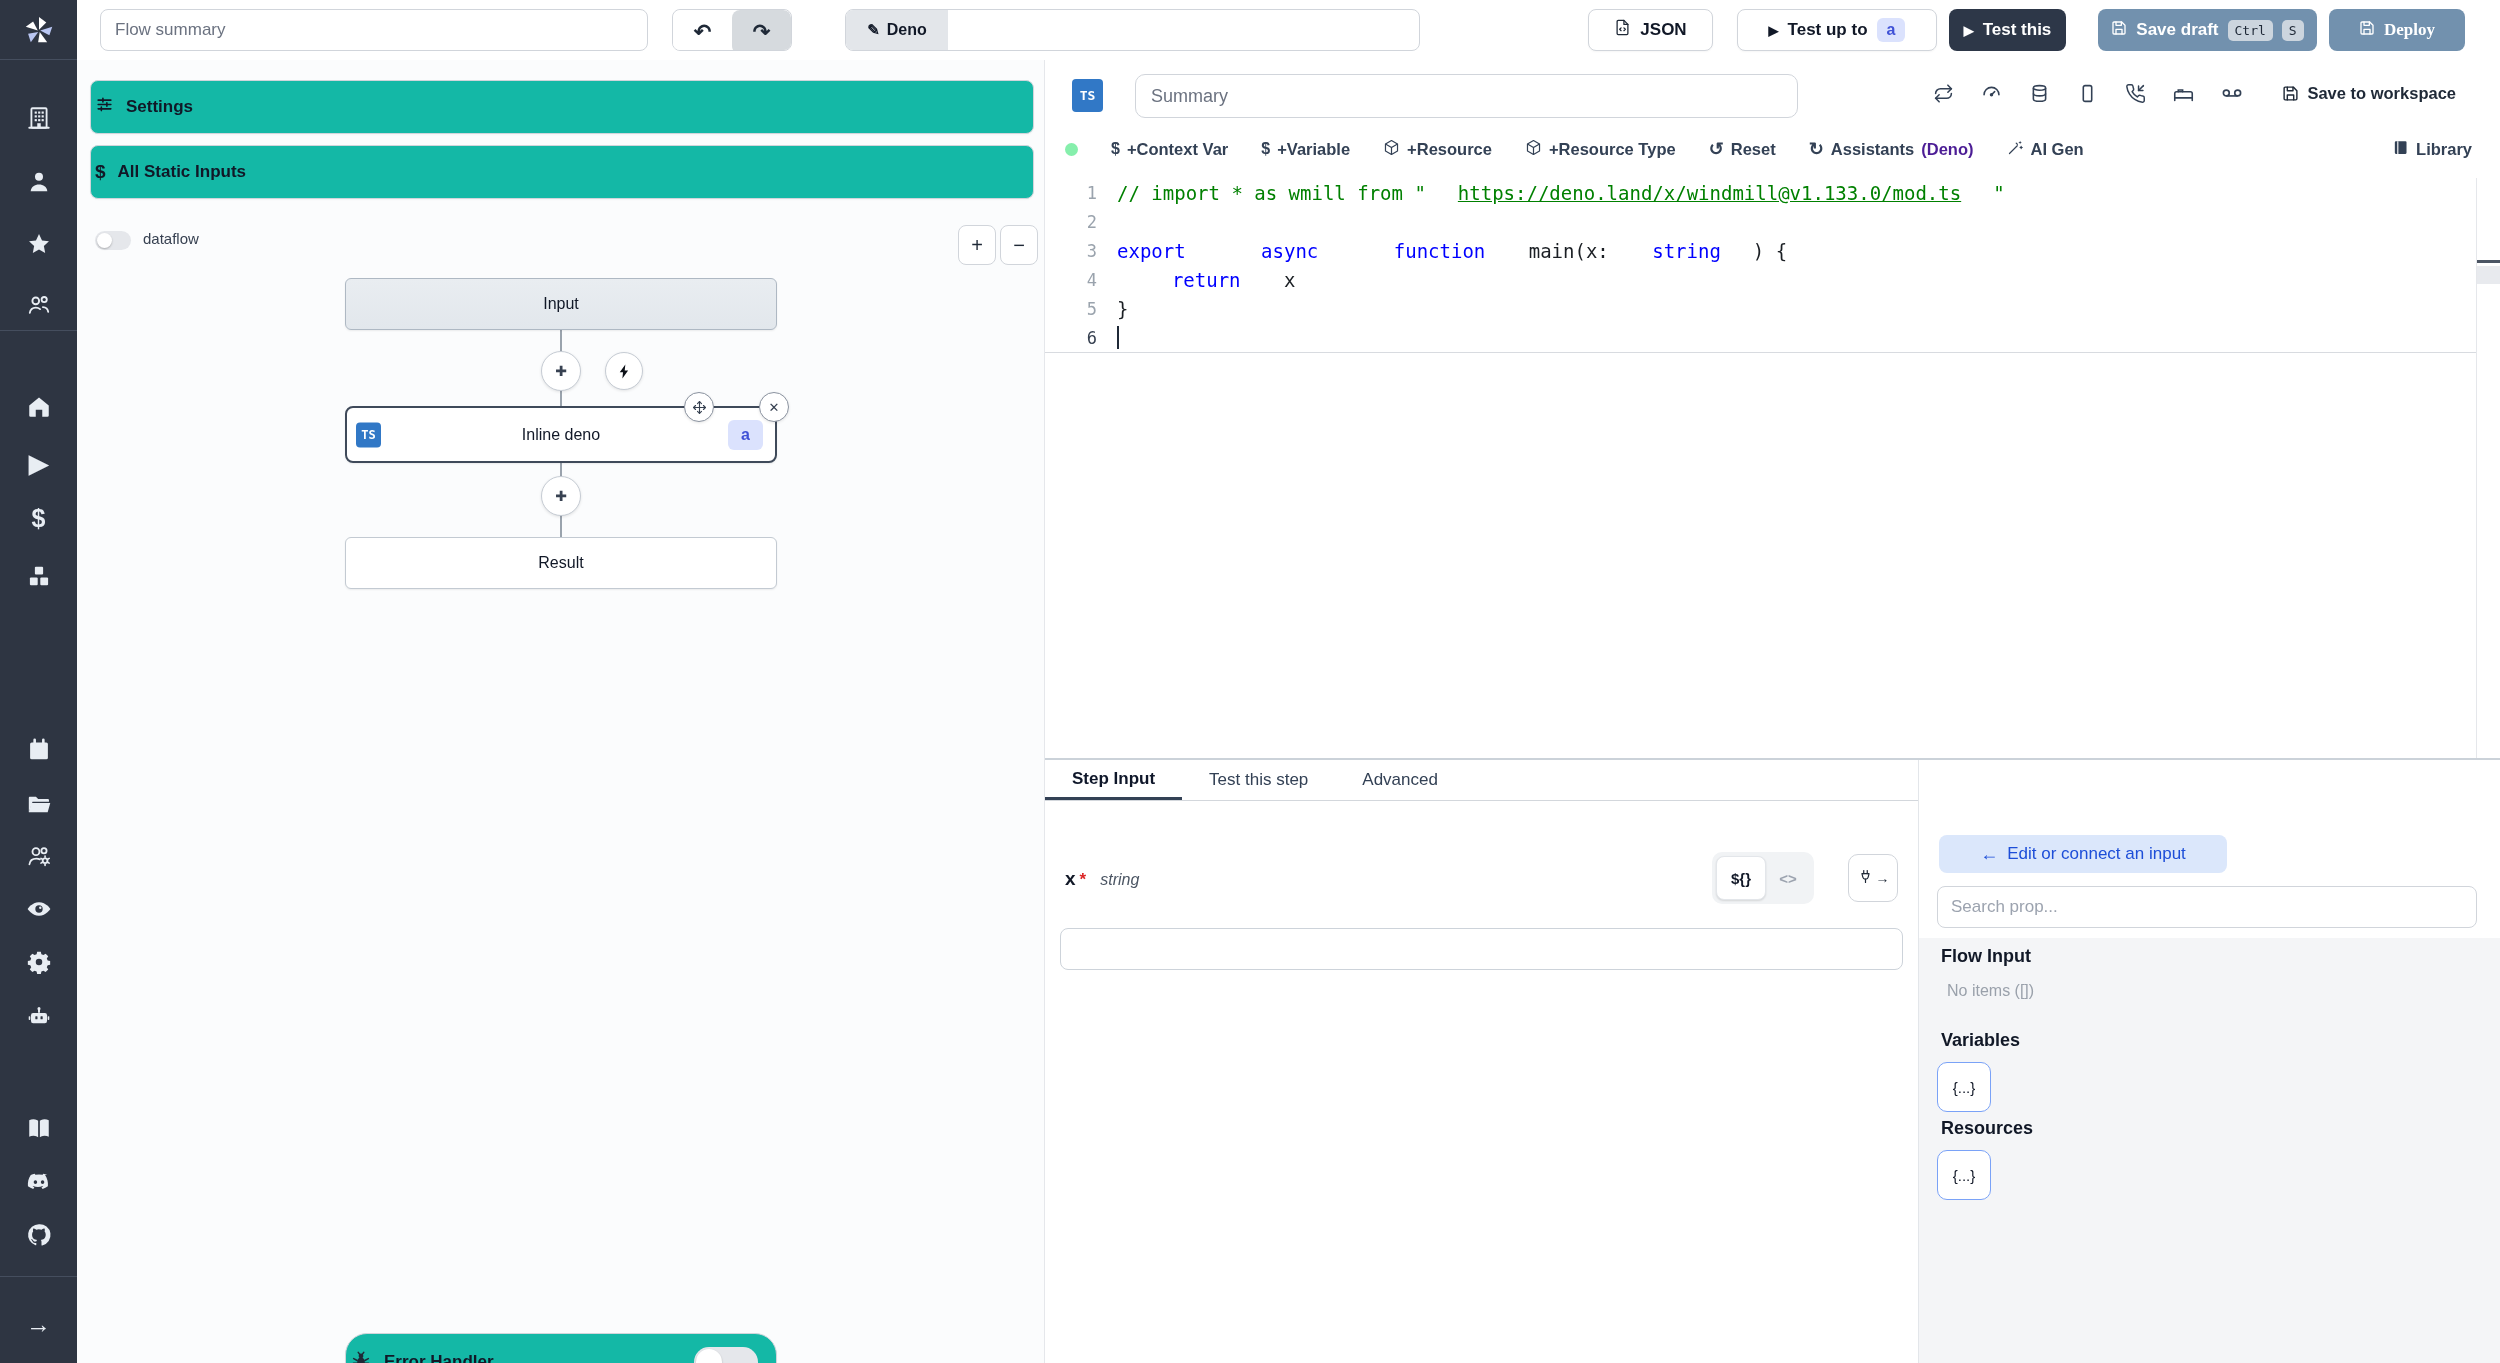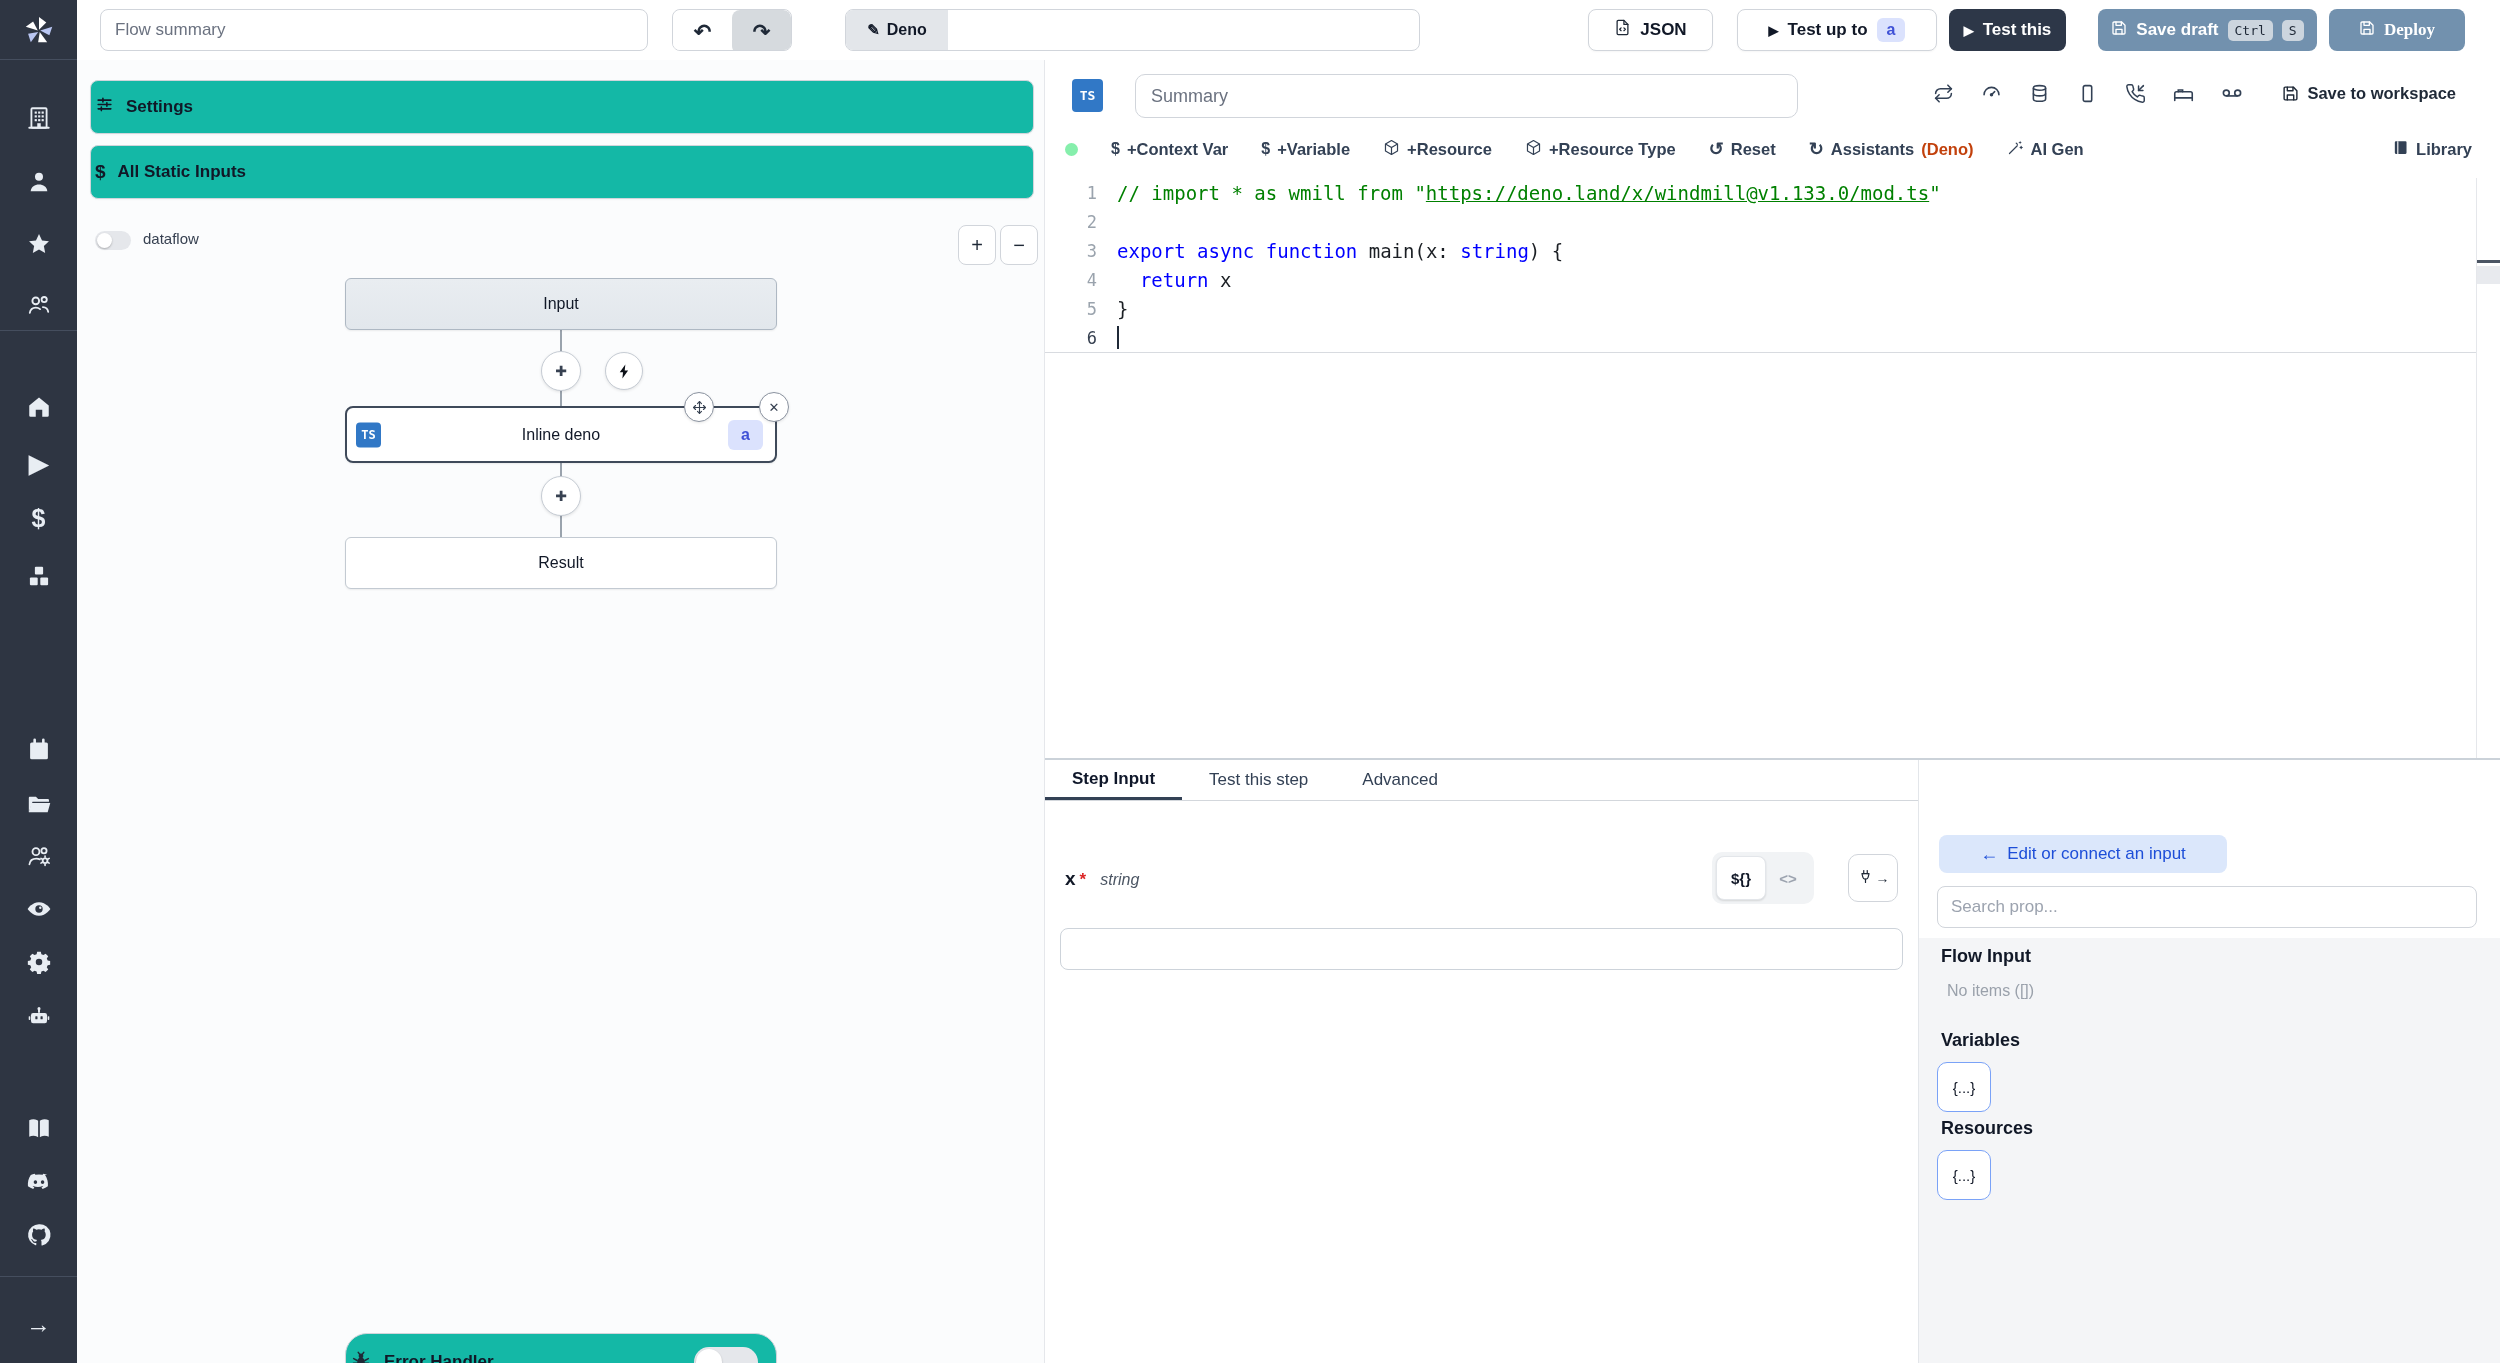--- a/index.html
+++ b/index.html
@@ -46,27 +46,27 @@
   .editor-sec{position:absolute;left:1045px;top:60px;width:1455px;height:700px;background:#fff;border-bottom:2px solid #cbd2d9;box-sizing:border-box;}
   .summary-input{position:absolute;left:90px;top:14px;width:663px;height:44px;box-sizing:border-box;border:1px solid #d1d5db;border-radius:10px;font-size:18px;padding:0 15px;color:#111827;outline:none;font-family:"Liberation Sans",sans-serif;}
   .summary-input::placeholder{color:#6b7280;}
   .hdr-icons{position:absolute;top:22px;right:44px;display:flex;align-items:center;gap:27px;color:#334155;}
   .hdr-icons .icon{cursor:pointer;display:flex;}
   .save-ws{display:flex;align-items:center;gap:8px;font-size:16.5px;font-weight:bold;color:#1f2937;cursor:pointer;margin-left:12px;}
   .act-row{position:absolute;left:20px;right:28px;top:78px;display:flex;align-items:center;gap:33px;font-size:16.5px;font-weight:bold;color:#334155;}
   .act{display:flex;align-items:center;gap:7px;cursor:pointer;white-space:nowrap;}
   .act .dollar-ic{font-size:16px;font-weight:bold;}
   .green-dot{width:13px;height:13px;border-radius:50%;background:#86efac;}
-  .deno-green{color:#c2410c;}
+  .deno-green{color:#4c1d95;}
   .code-wrap{position:absolute;left:0;right:23px;top:118px;bottom:0;font-family:"DejaVu Sans Mono",monospace;font-size:19px;}
   .code-line{display:flex;height:29px;align-items:center;}
   .code-line.line-active{border-bottom:1px solid #d8dbe0;}
   .ln{width:52px;text-align:right;padding-right:20px;color:#9aa3ad;font-size:17px;flex:none;}
   .ln-active{color:#374151;}
-  .lc{white-space:pre;flex:1;display:flex;align-items:center;}
+  .lc{white-space:pre;flex:1;display:flex;align-items:center;gap:32px;}
   .lc span{white-space:pre;}
   .tok-comment{color:#008000;}
   .tok-link{color:#008000;text-decoration:underline;}
   .tok-kw{color:#0000ff;}
   .tok-plain{color:#1b1f24;}
   .cursor{display:inline-block;width:2px;height:23px;background:#1f2937;}
   .ruler{position:absolute;right:0;top:118px;bottom:0;width:23px;border-left:1px solid #e5e7eb;background:#fff;}
   .ruler .mark{position:absolute;left:0;right:0;top:82px;height:3px;background:#4b5563;}
   .ruler .view{position:absolute;left:0;right:0;top:88px;height:18px;background:#e8eaee;}
   

